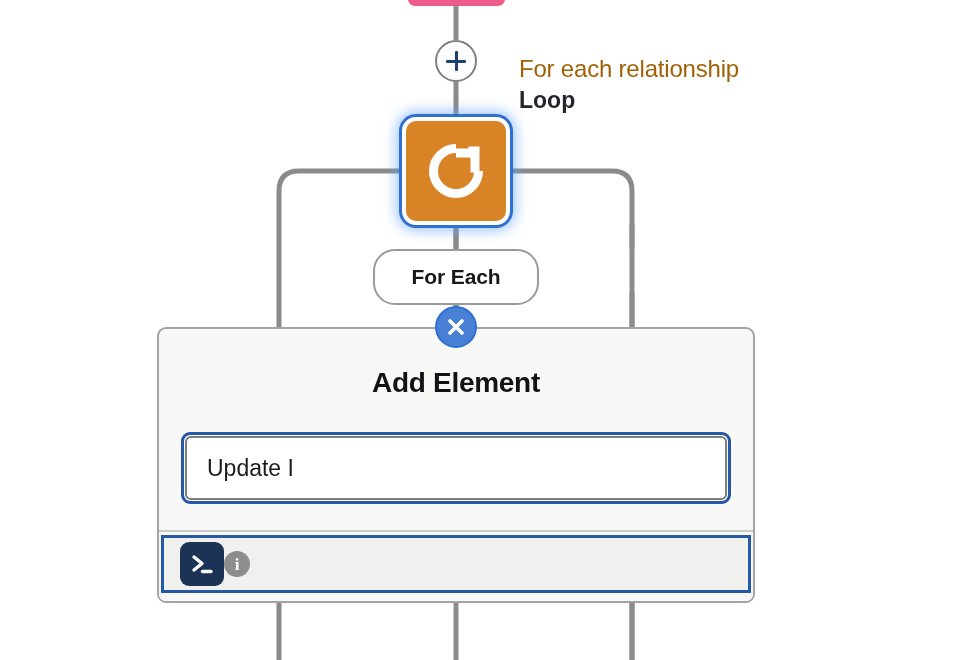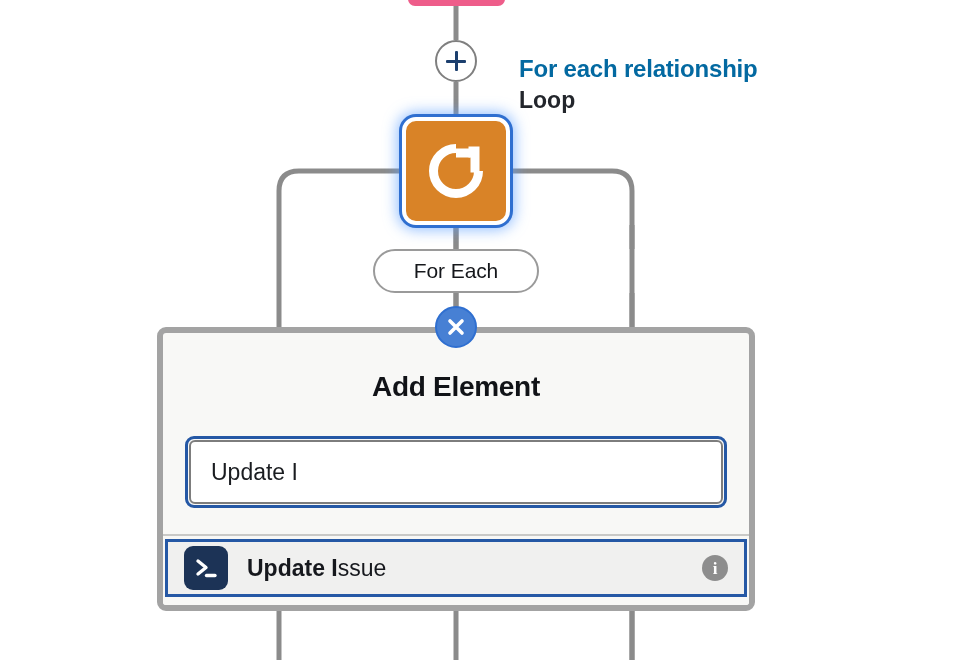--- a/index.html
+++ b/index.html
@@ -95,44 +95,44 @@
   
   .node-label {
     position: absolute;
     left: 519px;
     top: 55px;
     line-height: 1.15;
     white-space: nowrap;
   }
   .node-label .title {
     font-size: 24px;
-    font-weight: bold;
-    color: #0369a1;
+    font-weight: normal;
+    color: #a16207;
     letter-spacing: -0.2px;
   }
   .node-label .subtitle {
     font-size: 23px;
     font-weight: bold;
     color: #23262c;
     margin-top: 4px;
   }
 
   
   .pill {
     position: absolute;
-    height: 44px;
+    height: 56px;
     border-radius: 22px;
     background: #ffffff;
     border: 2px solid #9a9a9a;
     box-sizing: border-box;
     display: flex;
     align-items: center;
     justify-content: center;
     font-size: 21px;
-    font-weight: normal;
+    font-weight: bold;
     color: #15171b;
     cursor: pointer;
     letter-spacing: -0.1px;
   }
   .pill-for-each { left: 373px; top: 249px; width: 166px; }
   .pill-after-last { left: 548px; top: 249px; width: 168px; }
 
   
   .close-btn {
     position: absolute;
@@ -151,21 +151,21 @@
     z-index: 40;
   }
   .close-btn svg { display: block; }
 
   
   .dialog {
     position: absolute;
     left: 157px;
     top: 327px;
     width: 598px;
-    border: 6px solid #a3a3a3;
+    border: 2px solid #a3a3a3;
     border-radius: 9px;
     background: #f8f8f6;
     box-sizing: border-box;
     z-index: 30;
     overflow: hidden;
   }
   .dialog-body {
     padding: 38px 22px 26px 22px;
   }
   .dialog-title {
@@ -324,23 +324,20 @@
     <div class="dialog-divider"></div>
 
     <div class="results">
       <div class="result-row">
         <span class="term-icon">
           <svg width="30" height="30" viewBox="0 0 30 30">
             <path d="M7 8 L15 14.5 L7 21" fill="none" stroke="#ffffff" stroke-width="3.4" stroke-linecap="round" stroke-linejoin="round"></path>
             <path d="M15.5 22.5 L24 22.5" fill="none" stroke="#ffffff" stroke-width="3.4" stroke-linecap="round"></path>
           </svg>
         </span>
-        <span class="result-label">
-          <span class="match">Update I</span><span class="rest">ssue</span>
-        </span>
         <span class="info-icon">i</span>
       </div>
     </div>
   </div>
 
   <div class="close-btn">
     <span>
       <svg width="22" height="22" viewBox="0 0 22 22">
         <path d="M5 5 L17 17 M17 5 L5 17" stroke="#ffffff" stroke-width="3.6" stroke-linecap="round"></path>
       </svg>

